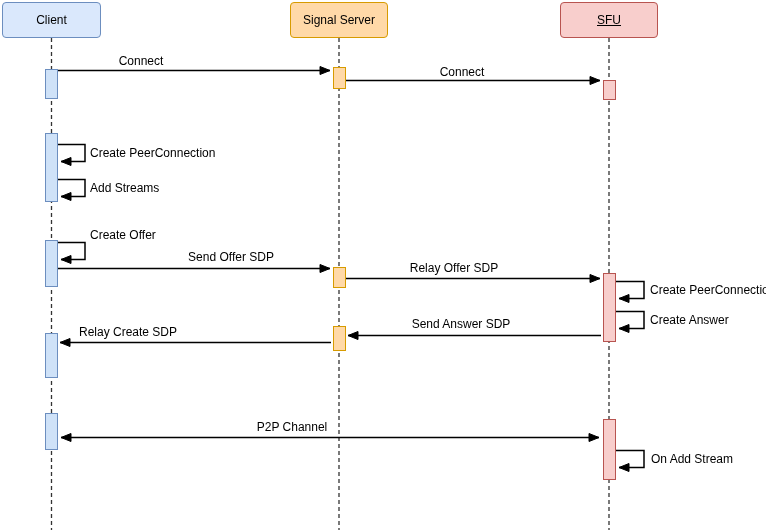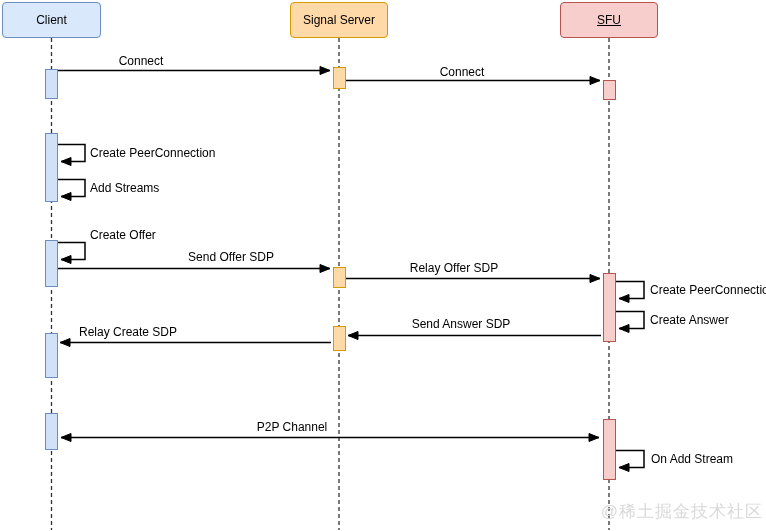--- a/index.html
+++ b/index.html
@@ -121,15 +121,14 @@
   <div class="msg-label" style="left:90px;top:228px;">Create Offer</div>
   <div class="msg-label centered" style="left:231px;top:250px;">Send Offer SDP</div>
   <div class="msg-label centered" style="left:454px;top:261px;">Relay Offer SDP</div>
   <div class="msg-label" style="left:650px;top:283px;">Create PeerConnection</div>
   <div class="msg-label" style="left:650px;top:313px;">Create Answer</div>
   <div class="msg-label centered" style="left:461px;top:317px;">Send Answer SDP</div>
   <div class="msg-label centered" style="left:128px;top:325px;">Relay Create SDP</div>
   <div class="msg-label centered" style="left:280px;top:420px;margin-left:12px;">P2P Channel</div>
   <div class="msg-label" style="left:651px;top:452px;">On Add Stream</div>
 
-  <div class="watermark">@稀土掘金技术社区</div>
 
 </div>
 
 </body></html>

